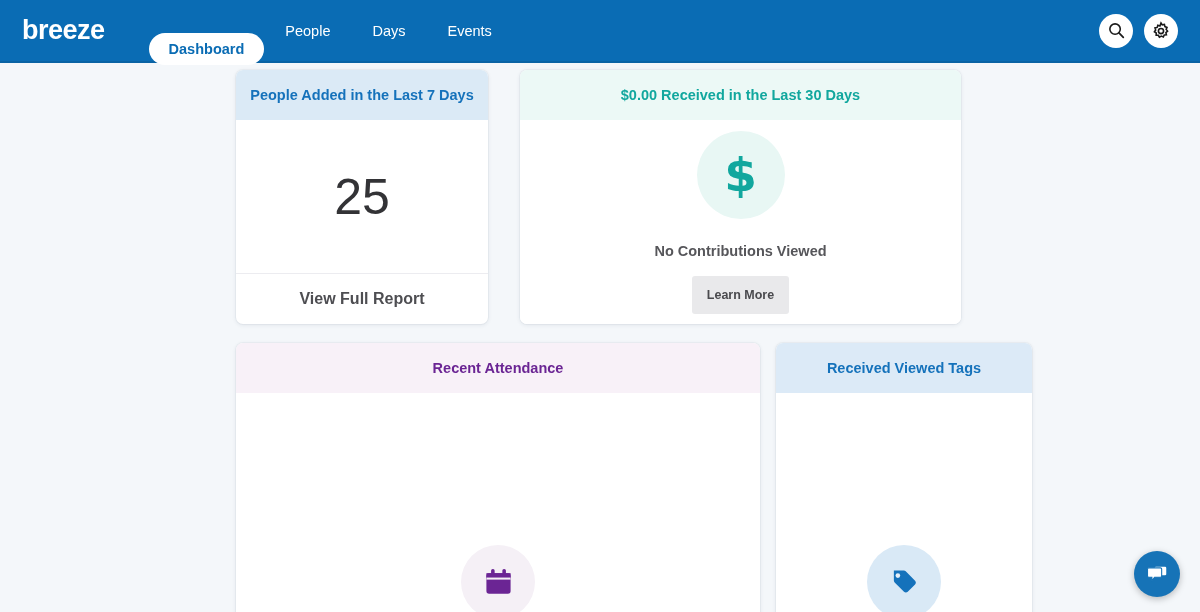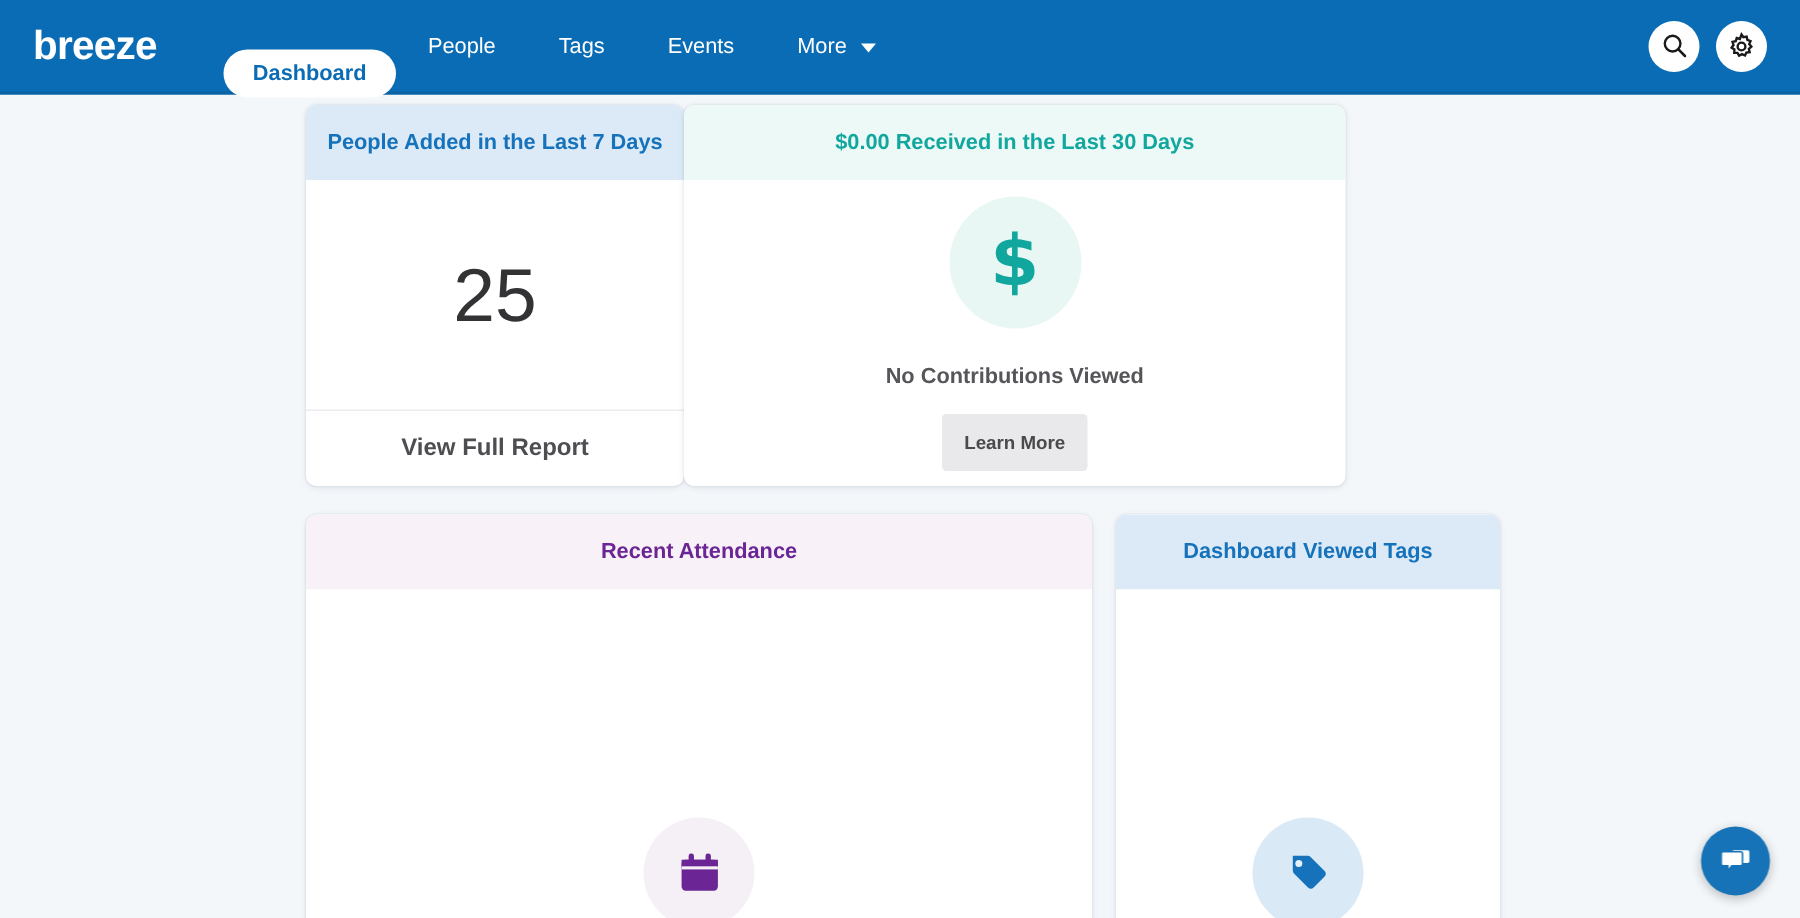--- a/index.html
+++ b/index.html
@@ -96,20 +96,21 @@
   }
   .row-2 { margin-top: 19px; }
 
   .card {
     background: #ffffff;
     border-radius: 7px;
     box-shadow: 0 1px 4px rgba(40,60,90,0.10), 0 0 0 1px rgba(40,60,90,0.035);
     overflow: hidden;
     display: flex;
     flex-direction: column;
+    margin-left: 32px;
   }
   .card-head {
     text-align: center;
     font-size: 14.5px;
     font-weight: bold;
     padding: 15px 12px;
     line-height: 1.38;
   }
   .card-body {
     flex: 1;
@@ -224,28 +225,24 @@
   <div class="brand">breeze</div>
 
   <div class="nav-items">
     <div class="nav-item active">
       <span>Dashboard</span>
     </div>
     <div class="nav-item">
       <span>People</span>
     </div>
     <div class="nav-item">
-      <span>Tags</span>
+      <span>Days</span>
     </div>
     <div class="nav-item">
       <span>Events</span>
-    </div>
-    <div class="nav-item">
-      <span>More</span>
-      <span class="caret"></span>
     </div>
   </div>
 
   <div class="nav-right">
     <div class="icon-circle">
       <svg width="19" height="19" viewBox="0 0 24 24" fill="none">
         <circle cx="10.2" cy="10.2" r="6.6" stroke="#1a1a1a" stroke-width="2"></circle>
         <line x1="15.1" y1="15.1" x2="20.6" y2="20.6" stroke="#1a1a1a" stroke-width="2.2" stroke-linecap="round"></line>
       </svg>
     </div>
@@ -298,21 +295,21 @@
               <rect x="6.6" y="2.2" width="2.6" height="4.4" rx="1.2" fill="#6b2594"></rect>
               <rect x="14.8" y="2.2" width="2.6" height="4.4" rx="1.2" fill="#6b2594"></rect>
               <rect x="3.2" y="8.4" width="17.6" height="1.5" fill="#f5f0f6"></rect>
             </svg>
           </div>
         </div>
       </div>
     </div>
 
     <div class="card card-tags">
-      <div class="card-head">Dashboard Viewed Tags</div>
+      <div class="card-head">Received Viewed Tags</div>
       <div class="card-body">
         <div class="body-bottom">
           <div class="blob-lg blob-blue">
             <svg width="32" height="32" viewBox="0 0 24 24">
               <path d="M3.6 3.4h8.3c.5 0 1 .2 1.4.6l7 7c.8.8.8 2 0 2.8l-5.5 5.5c-.8.8-2 .8-2.8 0l-7-7c-.4-.4-.6-.9-.6-1.4V3.4z" fill="#1572bb"></path>
               <circle cx="7.4" cy="7.2" r="1.75" fill="#e6f0f9"></circle>
             </svg>
           </div>
         </div>
       </div>

